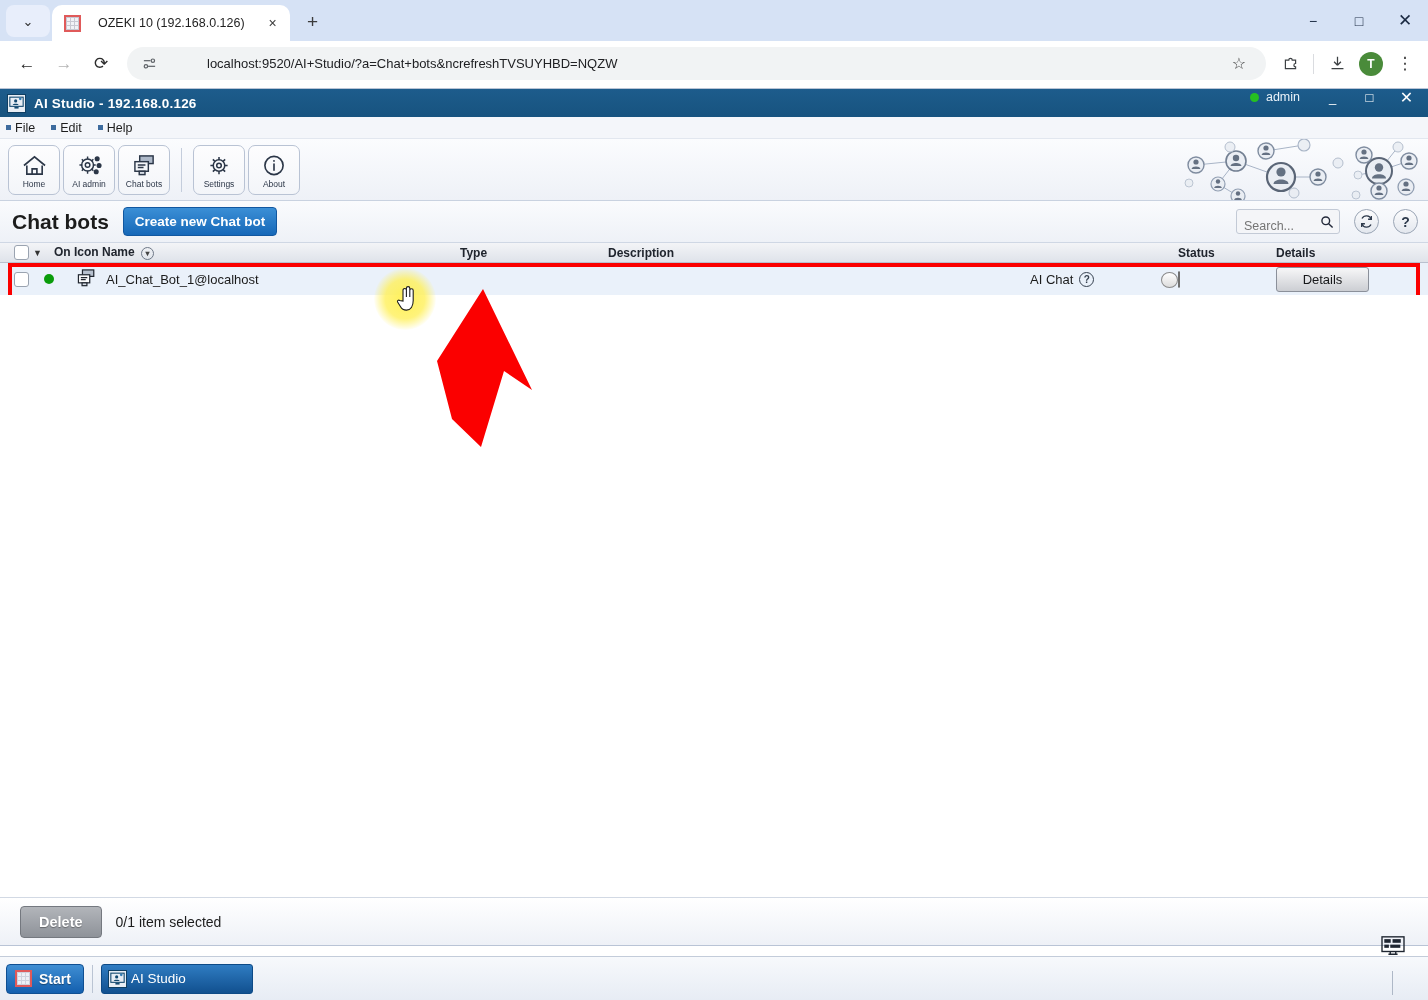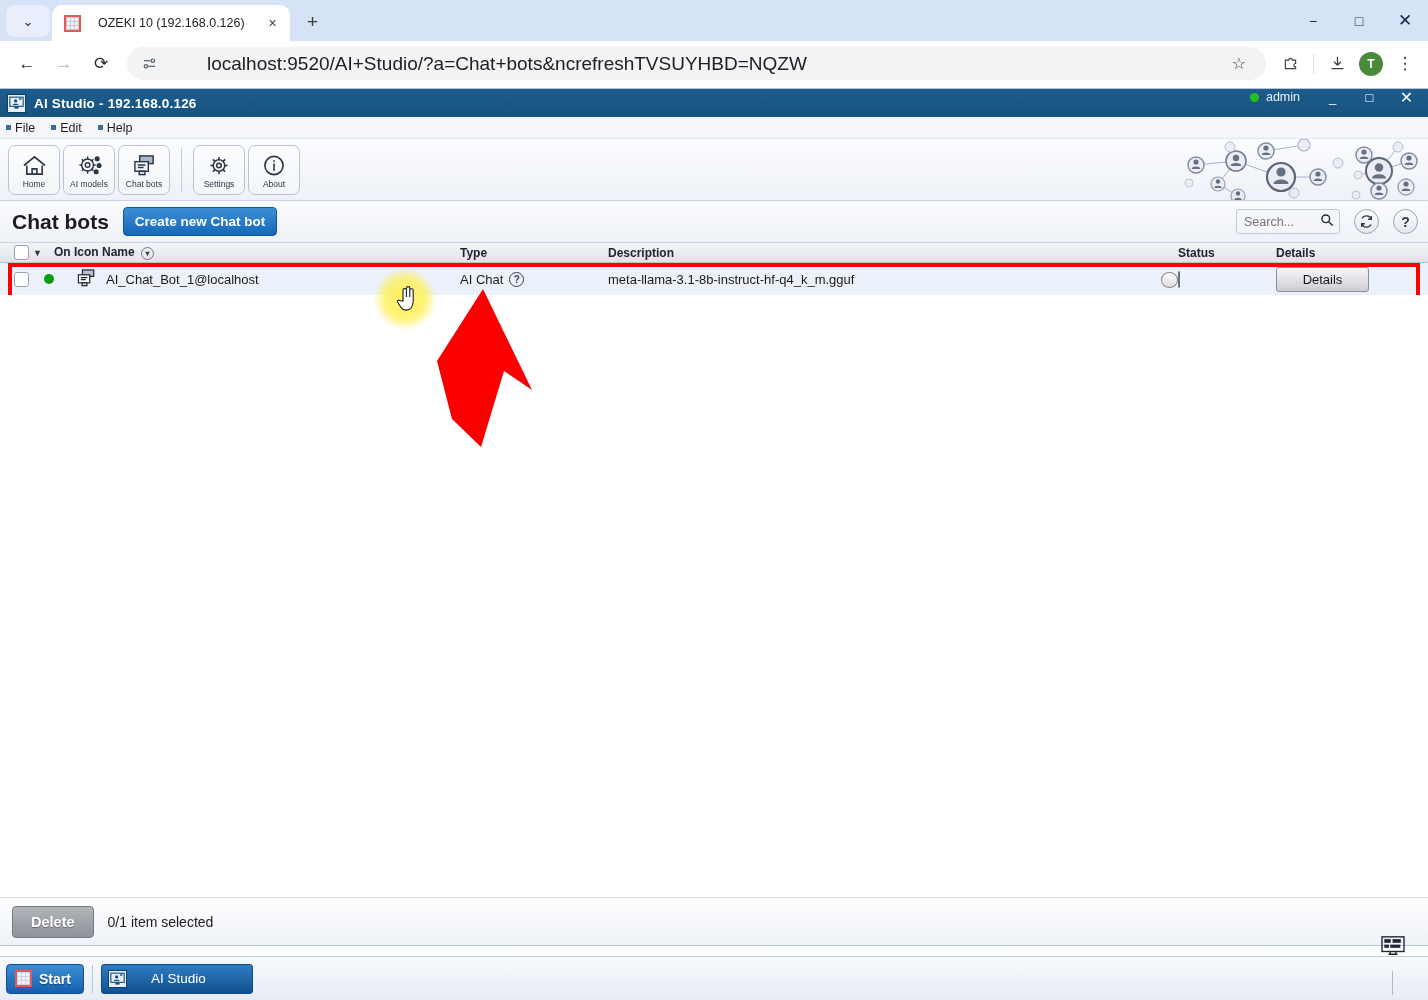--- a/index.html
+++ b/index.html
@@ -109,21 +109,21 @@
     gap: 10px;
     margin: 0 6px;
   }
   .omni-icon {
     width: 24px; height: 24px;
     display: flex; align-items: center; justify-content: center;
     border-radius: 50%;
     flex: none;
   }
   .omni-url {
-    font-size: 19px;
+    font-size: 13px;
     color: #202124;
     white-space: nowrap;
     overflow: hidden;
     flex: 1;
     padding-left: 36px;
   }
   .tb-icon {
     width: 30px; height: 30px;
     display: flex; align-items: center; justify-content: center;
     color: #3c3c3c;
@@ -260,21 +260,21 @@
     font-weight: bold;
     padding: 6px 11px;
   }
   .head-spacer { flex: 1; }
   .search-box {
     width: 104px;
     height: 25px;
     background: #f4f5f8;
     border: 1px solid #c3cad6;
     border-radius: 3px;
-    display: flex; align-items: center;
+    display: flex; align-items: flex-end;
     padding: 0 5px 0 7px;
   }
   .search-inp {
     border: none; background: transparent; outline: none;
     font-size: 12.5px; color: #888f9b;
     width: 100%;
     font-family: "Liberation Sans", sans-serif;
   }
   .circ-btn {
     width: 25px; height: 25px;
@@ -377,21 +377,21 @@
   
   .app-footer {
     position: absolute;
     left: 0; bottom: 0;
     width: 100%;
     height: 48px;
     background: linear-gradient(to bottom, #ffffff 0%, #eef1f7 100%);
     border-top: 1px solid #d2d9e4;
     display: flex;
     align-items: center;
-    padding-left: 12px;
+    padding-left: 20px;
     gap: 14px;
   }
   .btn-delete {
     background: linear-gradient(to bottom, #b2b5ba 0%, #8e9299 100%);
     border: 1px solid #74787f;
     border-radius: 4px;
     color: #ffffff;
     font-size: 14.5px;
     font-weight: bold;
     text-shadow: 0 1px 1px rgba(0,0,0,.35);
@@ -428,21 +428,21 @@
       #eef0f6;
   }
   .start-lbl { color: #fff; font-size: 14px; font-weight: bold; text-shadow: 0 1px 1px rgba(0,0,0,.4); }
   .tb-sep2 { width: 1px; height: 28px; background: #bac4d3; }
   .task-item {
     background: linear-gradient(to bottom, #2f7cc2 0%, #11508f 100%);
     border: 1px solid #0d4a86;
     border-radius: 3px;
     height: 30px;
     width: 152px;
-    display: flex; align-items: center; gap: 24px;
+    display: flex; align-items: center; gap: 4px;
     padding-left: 6px;
   }
   .task-ico {
     width: 19px; height: 18px;
     background: #e8eef5;
     border: 1px solid #0f3f63;
     display: flex; align-items: center; justify-content: center;
     flex: none;
   }
   .task-lbl { color: #ffffff; font-size: 13.5px; }
@@ -584,21 +584,21 @@
         <span class="rb-ico">
           <svg width="25" height="23" viewBox="0 0 26 24" fill="none" stroke="#2b3647" stroke-width="1.5">
             <circle cx="11" cy="11.5" r="6.2"></circle>
               <circle cx="11" cy="11.5" r="2.4"></circle>
             <path d="M11 2.5v3M11 17.5v3M2.5 11.5h3M16.5 11.5h3M5 5.5l2 2M15 15.5l2 2M17 5.5l-2 2M7 15.5l-2 2"></path>
             <circle cx="21" cy="5" r="1.9" fill="#2b3647"></circle>
               <circle cx="23" cy="12" r="1.9" fill="#2b3647"></circle>
             <circle cx="20" cy="18.5" r="1.9" fill="#2b3647"></circle>
           </svg>
         </span>
-        <span class="rb-lbl">AI models</span>
+        <span class="rb-lbl">AI admin</span>
       </div>
 
       <div class="rb-btn">
         <span class="rb-ico">
           <svg width="25" height="23" viewBox="0 0 26 24" fill="none" stroke="#2b3647" stroke-width="1.5">
             <rect x="8" y="2" width="14" height="8" fill="#aeb9c9" stroke="#2b3647"></rect>
             <rect x="3" y="8" width="14" height="10" fill="#f4f6f9" stroke="#2b3647"></rect>
             <path d="M6 11.5h8M6 14h6" stroke="#2b3647"></path>
             <rect x="7.5" y="18" width="6" height="3.5" fill="#d7dde6" stroke="#2b3647"></rect>
           </svg>
@@ -751,21 +751,20 @@
               <path d="M6 11.5h8M6 14h6"></path>
               <rect x="7.5" y="18" width="6" height="3.5" fill="#d7dde6" stroke="#20262f"></rect>
             </svg>
           </span>
         </div>
         <div class="c-name">AI_Chat_Bot_1@localhost</div>
         <div class="c-type">
           <span>AI Chat</span>
           <span class="q-circ">?</span>
         </div>
-        <div class="c-desc">meta-llama-3.1-8b-instruct-hf-q4_k_m.gguf</div>
         <div class="c-stat">
           <span class="toggle"><i class="knob"></i></span>
         </div>
         <div class="c-det">
           <span class="btn-grey">Details</span>
         </div>
       </div>
 
       <div class="row-highlight" style="top:20px;"></div>
     </div>

